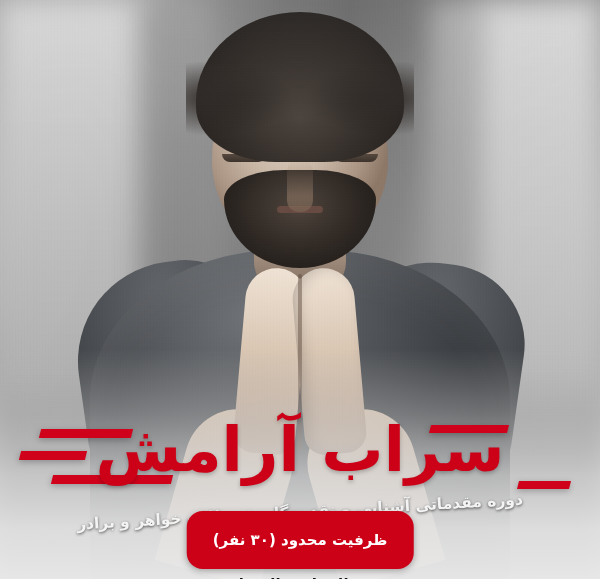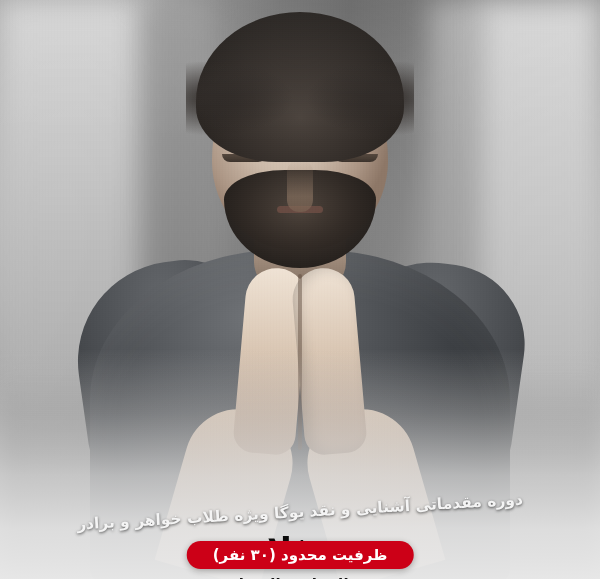--- a/index.html
+++ b/index.html
@@ -215,21 +215,21 @@
     direction: rtl;
   }
 
   .capacity-badge {
     position:absolute; left:50%; transform:translateX(-50%);
     bottom: 10px;
     background:#cc0017;
     color:#ffffff;
     font-size: 15px;
     font-weight: 700;
-    padding: 5px 26px;
+    padding: 20px 26px;
     border-radius: 16px;
     box-shadow: 0 2px 6px rgba(0,0,0,.3);
     direction: rtl;
     white-space: nowrap;
   }
 
   
   .text-fade {
     position:absolute; left:0; right:0; bottom:0; height: 230px;
     background: linear-gradient(180deg, rgba(230,230,230,0) 0%, rgba(226,226,226,.35) 28%, rgba(228,228,228,.75) 55%, rgba(232,232,232,.92) 78%, rgba(235,235,235,.97) 100%);
@@ -270,20 +270,28 @@
       <div class="hand-r"></div>
     </div>
   </div>
 
   <div class="dof"></div>
   <div class="grain"></div>
 
   <div class="text-area">
     <div class="text-fade"></div>
 
+    <div class="title-wrap">
+      <div class="slash s1"></div>
+      <div class="slash s2"></div>
+      <div class="slash s3"></div>
+      <div class="slash s4"></div>
+      <div class="slash s5"></div>
+      <div class="title">سراب آرامش</div>
+    </div>
 
     <div class="subtitle">دوره مقدماتی آشنایی و نقد یوگا  ویژه طلاب خواهر و برادر</div>
 
     <div class="presenter-row">
       <span class="presenter-label">مدرس :</span>
       <span class="presenter-name">غلامی</span>
     </div>
 
     <div class="presenter-title">حجت الاسلام والمسلمین</div>
 

